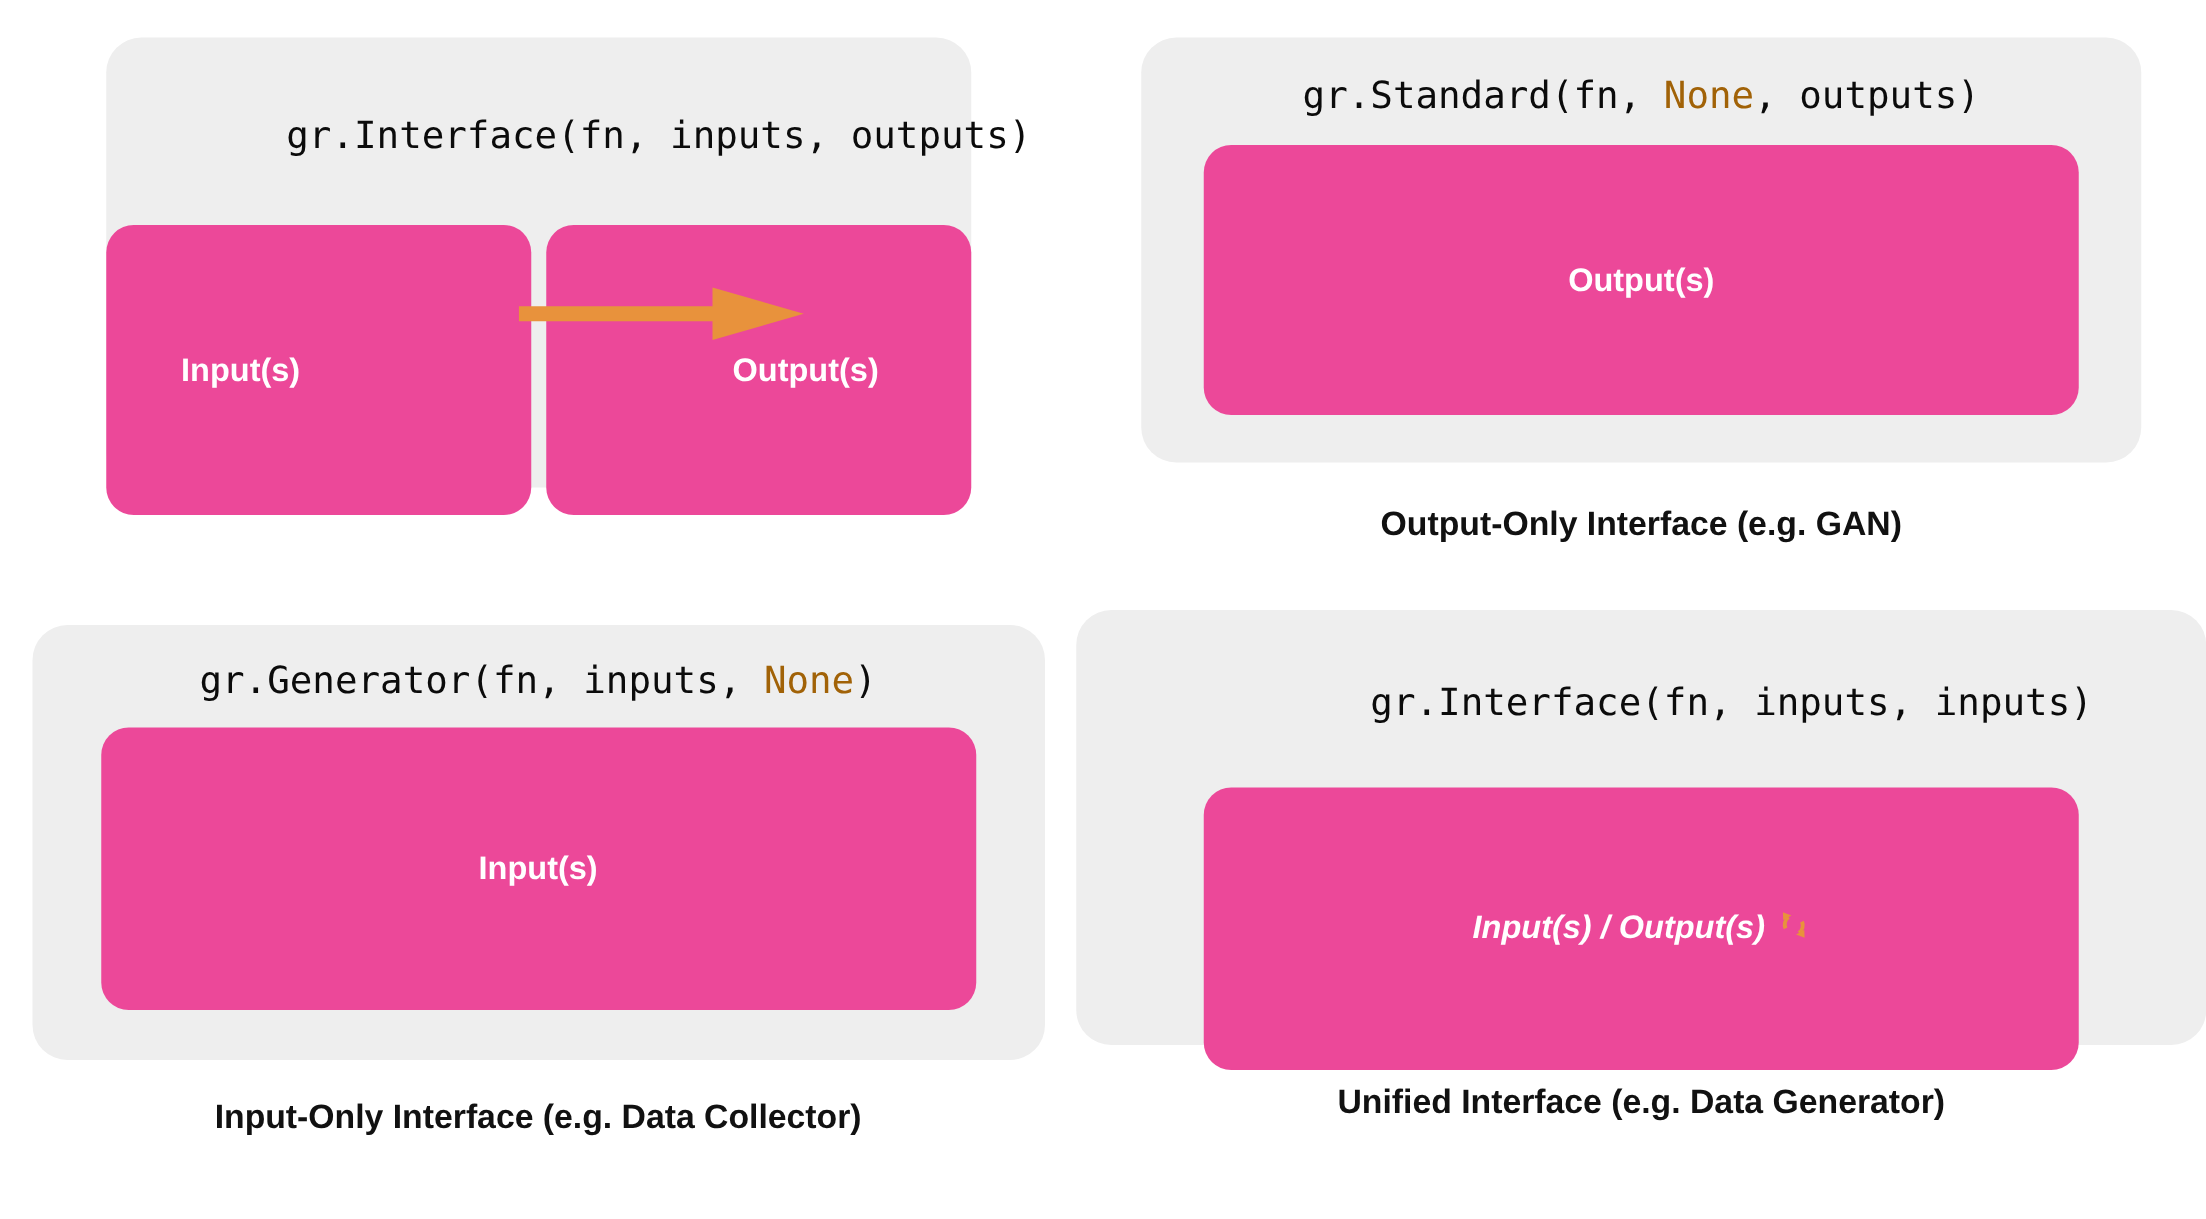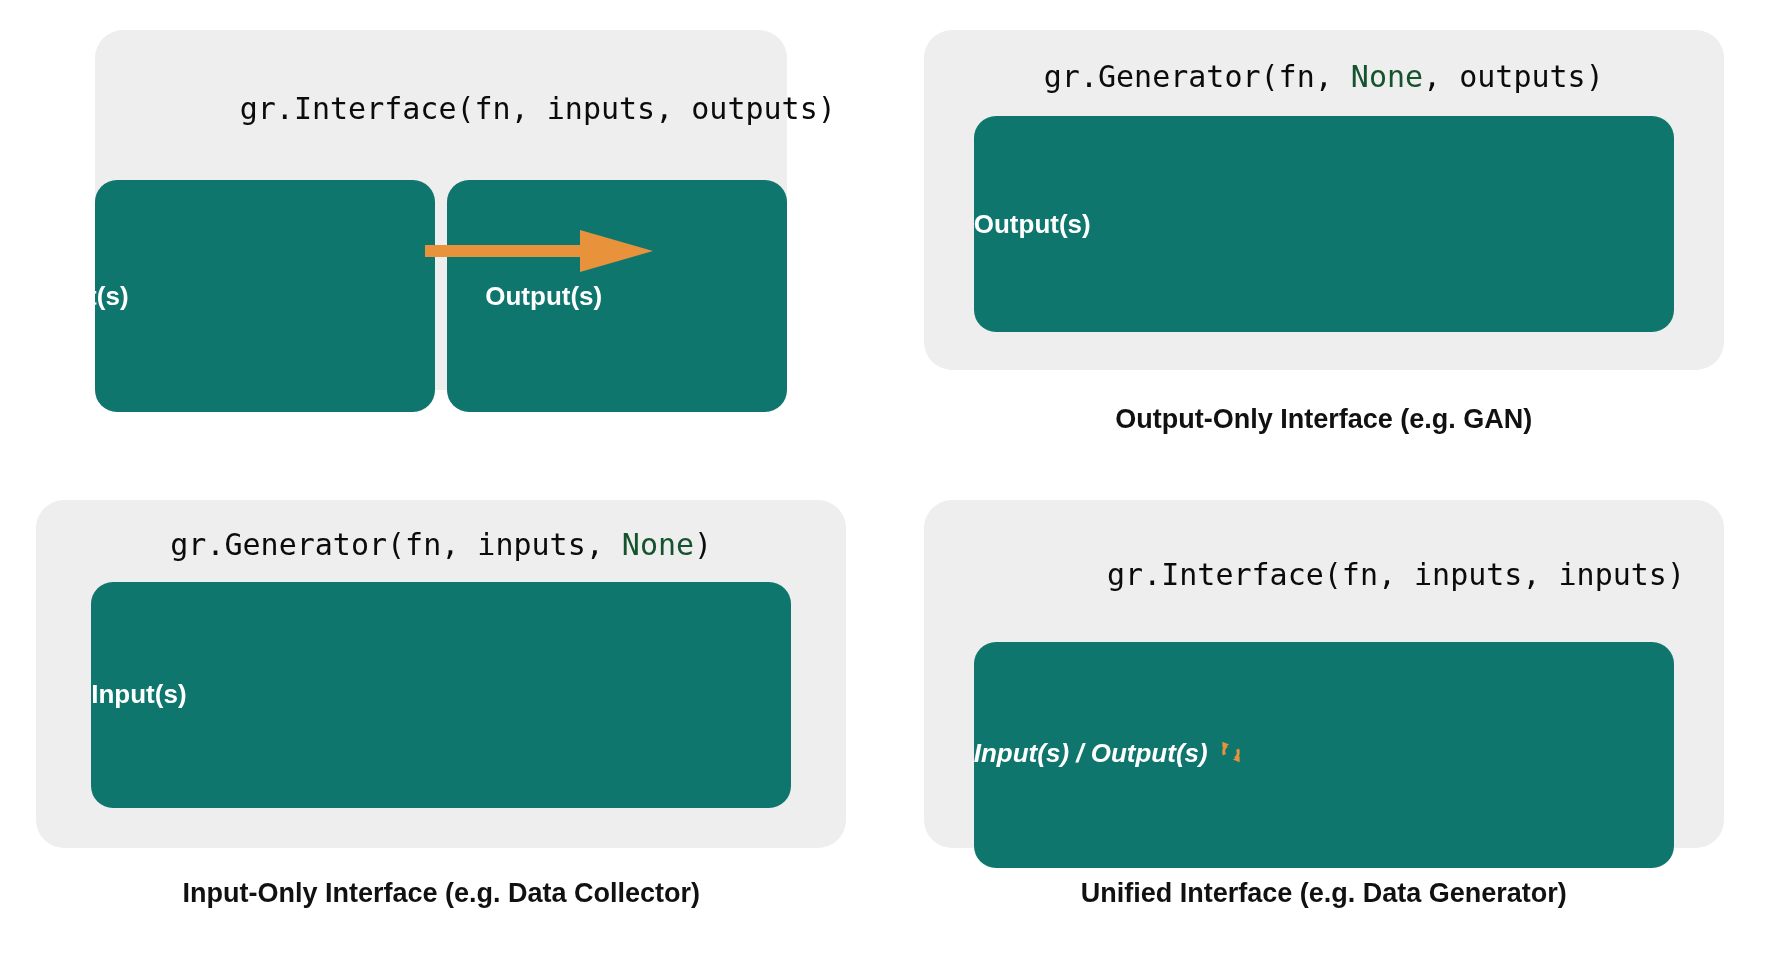--- a/index.html
+++ b/index.html
@@ -40,33 +40,33 @@
 
   .panel-code {
     text-align: center;
     font-family: "DejaVu Sans Mono", "Liberation Mono", monospace;
     font-size: 30px;
     line-height: 1;
     color: #0b0b0b;
     letter-spacing: 0px;
     white-space: pre;
   }
-  .tok-none { color: #14532d; }
+  .tok-none { color: #a16207; }
 
   
   .inner-row {
     display: flex;
     gap: 12px;
   }
   .slate {
-    background: #0f766e;
+    background: #ec4899;
     border-radius: 22px;
     display: flex;
     align-items: center;
-    justify-content: flex-start;
+    justify-content: center;
     position: relative;
     box-sizing: border-box;
   }
   .slate-label {
     color: #ffffff;
     font-size: 26px;
     font-weight: bold;
     font-family: "Liberation Sans", sans-serif;
     white-space: nowrap;
   }
@@ -129,23 +129,22 @@
   }
   #q3 .slate {
     width: 700px;
     height: 226px;
     margin: 22px auto 0 auto;
   }
   #q3 .caption { margin-top: 30px; text-align: right; }
 
   
   #q4 .panel {
-    width: 800px;
+    width: 904px;
     height: 348px;
-    margin-top: 12px;
     padding-top: 30px;
   }
   #q4 .slate {
     width: 700px;
     height: 226px;
     margin: 22px auto 0 auto;
     font-style: italic;
   }
   #q4 .caption { margin-top: 30px; }
 
@@ -182,21 +181,21 @@
           <polygon points="155,2 228,23 155,44" fill="#e8923c"></polygon>
         </svg>
       </div>
 
     </div>
   </div>
 
   <div class="quadrant" id="q2">
     <div class="panel">
 
-      <div class="panel-code"><span>gr.Generator(fn, </span><span class="tok-none">None</span><span>, outputs)</span></div>
+      <div class="panel-code"><span>gr.Standard(fn, </span><span class="tok-none">None</span><span>, outputs)</span></div>
 
       <div class="slate">
         <span class="slate-label">Output(s)</span>
       </div>
 
     </div>
     <div class="caption">Output-Only Interface (e.g. GAN)</div>
   </div>
 
   <div class="quadrant" id="q3">

